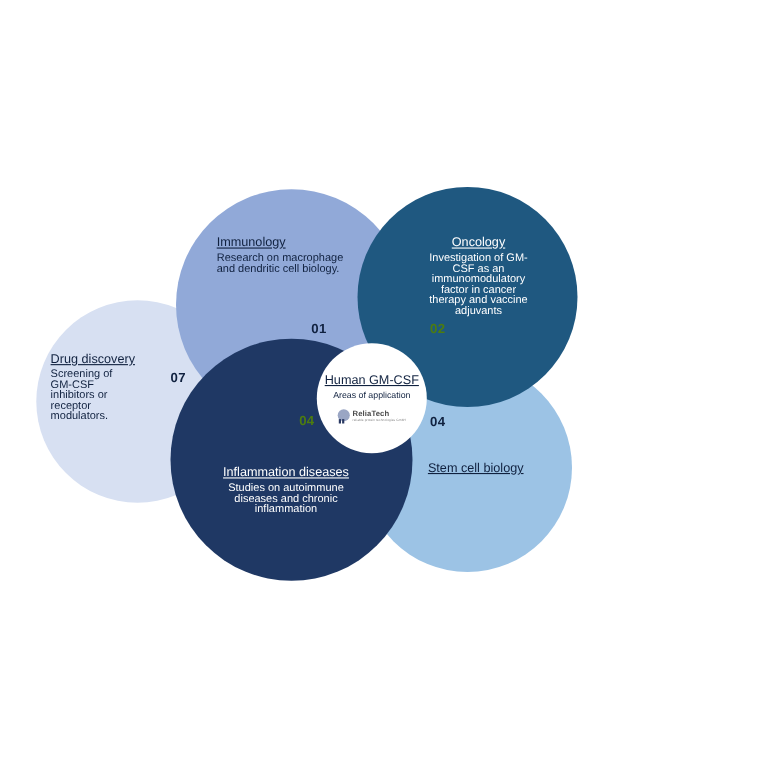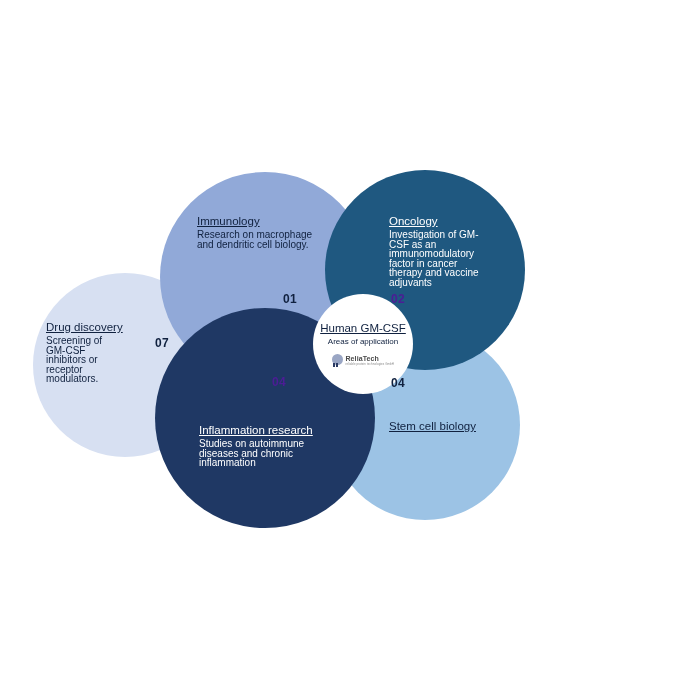--- a/index.html
+++ b/index.html
@@ -48,66 +48,65 @@
     background: #9cc3e5;
     z-index: 2;
   }
   #c-inflam {
     left: 155px; top: 308px;
     width: 220px; height: 220px;
     background: #1f3864;
     z-index: 4;
   }
   #c-center {
-    left: 288px; top: 294px;
+    left: 288px; top: 312px;
     width: 100px; height: 100px;
     background: #ffffff;
     z-index: 9;
     display: flex;
     flex-direction: column;
     align-items: center;
     justify-content: center;
-    margin-left: 25px;
   }
 
   
   .label {
     position: absolute;
     z-index: 12;
   }
   .label .title {
     font-size: 11.5px;
     line-height: 14px;
     text-decoration: underline;
     white-space: nowrap;
     margin-bottom: 2px;
   }
   .label .desc {
     font-size: 10px;
     line-height: 9.6px;
   }
   .dark-text .title, .dark-text .desc { color: #10213f; }
-  .light-text .title, .light-text .desc { color: #ffffff; }
+  .light-text .title, .light-text .desc { color: #ffffff; text-align: center; }
 
   #t-immuno  { left: 197px; top: 214px; }
   #t-onco    { left: 389px; top: 214px; }
   #t-stem    { left: 389px; top: 419px; }
   #t-inflam  { left: 199px; top: 423px; }
   #t-drug    { left: 46px;  top: 320px; }
 
   
   .num {
     position: absolute;
     font-size: 12px;
     font-weight: bold;
     z-index: 13;
     letter-spacing: 0.3px;
   }
   .num.dark  { color: #10213f; }
-  .num.light { color: #4c1d95; }
+  .num.light { color: #4d7c0f; }
   #n-01 { left: 283px; top: 292px; }
   #n-02 { left: 391px; top: 292px; }
   #n-03 { left: 391px; top: 376px; }
   #n-04 { left: 272px; top: 375px; text-align: center; }
   #n-05 { left: 155px; top: 336px; }
 
   
   .center-title {
     font-size: 11.5px;
     color: #10213f;
@@ -207,21 +206,21 @@
   <div class="label light-text" id="t-onco">
     <div class="title">Oncology</div>
     <div class="desc" style="max-width:92px;">Investigation of GM-CSF as an immunomodulatory factor in cancer therapy and vaccine adjuvants</div>
   </div>
 
   <div class="label dark-text" id="t-stem">
     <div class="title">Stem cell biology</div>
   </div>
 
   <div class="label light-text" id="t-inflam">
-    <div class="title">Inflammation research</div>
+    <div class="title">Inflammation diseases</div>
     <div class="desc" style="max-width:122px;">Studies on autoimmune diseases and chronic inflammation</div>
   </div>
 
   <div class="label dark-text" id="t-drug">
     <div class="title">Drug discovery</div>
     <div class="desc" style="max-width:74px;">Screening of GM-CSF inhibitors or receptor modulators.</div>
   </div>
 
   <div class="num dark" id="n-01">01</div>
   <div class="num light" id="n-02">02</div>

